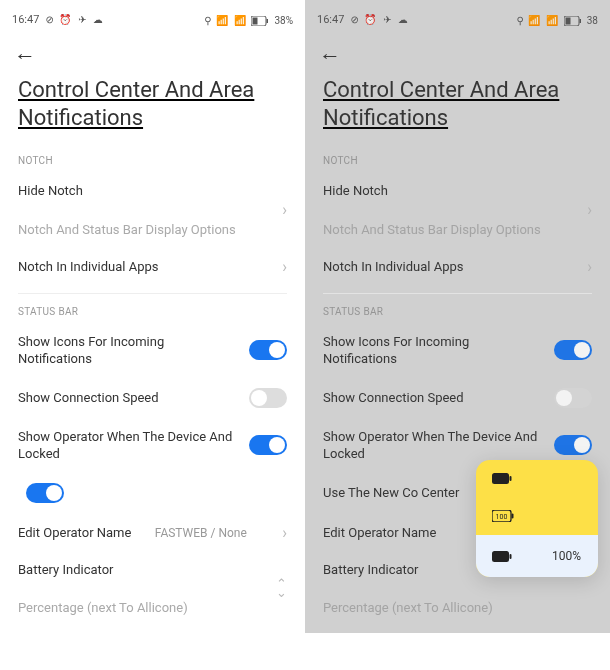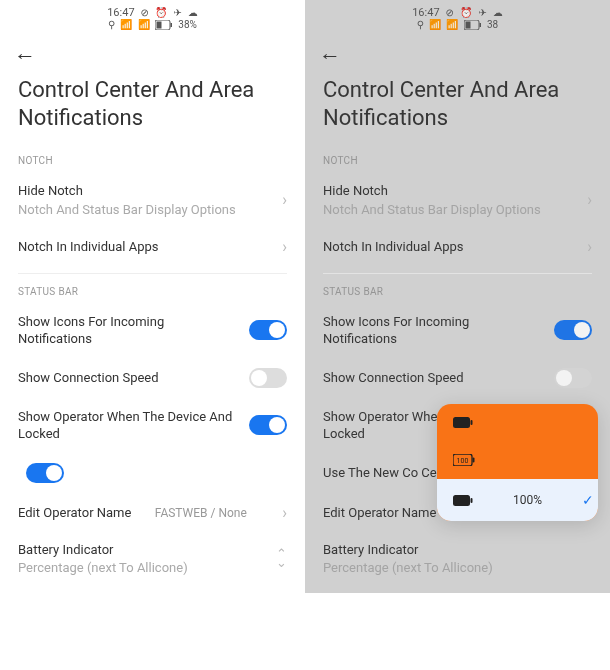--- a/index.html
+++ b/index.html
@@ -1,44 +1,44 @@
 <!DOCTYPE html>
 <html><head>
   <meta charset="utf-8">
   <style>
     * { margin: 0; padding: 0; box-sizing: border-box; font-family: -apple-system, BlinkMacSystemFont, 'Segoe UI', Roboto, sans-serif; }
     body { background: #fff; width: 610px; height: 670px; overflow: hidden; }
     .container { display: flex; width: 610px; }
     .screen { width: 305px; position: relative; }
     .screen.right { background: rgba(0,0,0,0.15); }
     .screen.right::before { content: ''; position: absolute; inset: 0; background: rgba(100,100,100,0.08); pointer-events: none; z-index: 1; }
-    .status-bar { display: flex; justify-content: space-between; align-items: center; padding: 6px 12px; height: 32px; font-size: 11px; color: #555; flex-direction: column; }
+    .status-bar { display: flex; justify-content: space-between; align-items: flex-end; padding: 6px 12px; height: 32px; font-size: 11px; color: #555; }
     .status-left { display: flex; align-items: center; gap: 6px; }
     .status-right { display: flex; align-items: center; gap: 5px; font-size: 10px; }
     .back-row { padding: 8px 14px 10px; }
     .back-arrow { font-size: 22px; color: #333; }
-    .title-row { padding: 0 18px 18px; }
+    .title-row { padding: 0 18px 18px; text-decoration: underline; }
     .page-title { font-size: 22px; font-weight: 400; color: #333; line-height: 1.25; }
     .section-label { font-size: 10px; color: #999; padding: 6px 18px; letter-spacing: 0.3px; }
     .item { padding: 10px 18px; display: flex; align-items: center; justify-content: space-between; min-height: 40px; }
-    .item-text { display: flex; flex-direction: column; flex: 1; }
+    .item-text { display: flex; flex-direction: column; flex: 1; gap: 20px; }
     .item-label { font-size: 13px; color: #333; line-height: 1.35; }
     .item-sub { font-size: 13px; color: #aaa; margin-top: 2px; }
     .chevron { color: #bbb; font-size: 16px; margin-left: 8px; }
     .divider { height: 1px; background: #eee; margin: 6px 18px; }
     .toggle { width: 38px; height: 20px; border-radius: 10px; position: relative; flex-shrink: 0; margin-left: 8px; }
     .toggle.on { background: #1976f0; }
     .toggle.off { background: #ddd; }
     .toggle::after { content: ''; position: absolute; width: 16px; height: 16px; background: #fff; border-radius: 50%; top: 2px; }
     .toggle.on::after { right: 2px; }
     .toggle.off::after { left: 2px; }
     .value-text { font-size: 12px; color: #999; margin-right: 4px; }
     .updown { color: #bbb; font-size: 13px; line-height: 0.7; display: flex; flex-direction: column; }
     .battery-row { padding: 8px 18px 18px; display: flex; align-items: center; justify-content: space-between; }
-    .popup { position: absolute; right: 12px; bottom: 72px; width: 161px; background: #f97316; border-radius: 14px; box-shadow: 0 4px 20px rgba(0,0,0,0.15); z-index: 10; overflow: hidden; }
+    .popup { position: absolute; right: 12px; bottom: 56px; width: 122px; background: #fde047; border-radius: 14px; box-shadow: 0 4px 20px rgba(0,0,0,0.15); z-index: 10; overflow: hidden; }
     .popup-item { display: flex; align-items: center; padding: 13px 16px; gap: 10px; font-size: 12px; color: #333; }
     .popup-item.selected { background: #eaf2fd; gap: 40px; }
     .popup-item .check { margin-left: auto; color: #1976f0; font-size: 14px; }
     .batt-icon { display: inline-flex; align-items: center; }
     .batt-icon svg { display: block; }
     .si { font-size: 10px; }
   </style>
 </head>
 <body>
 

